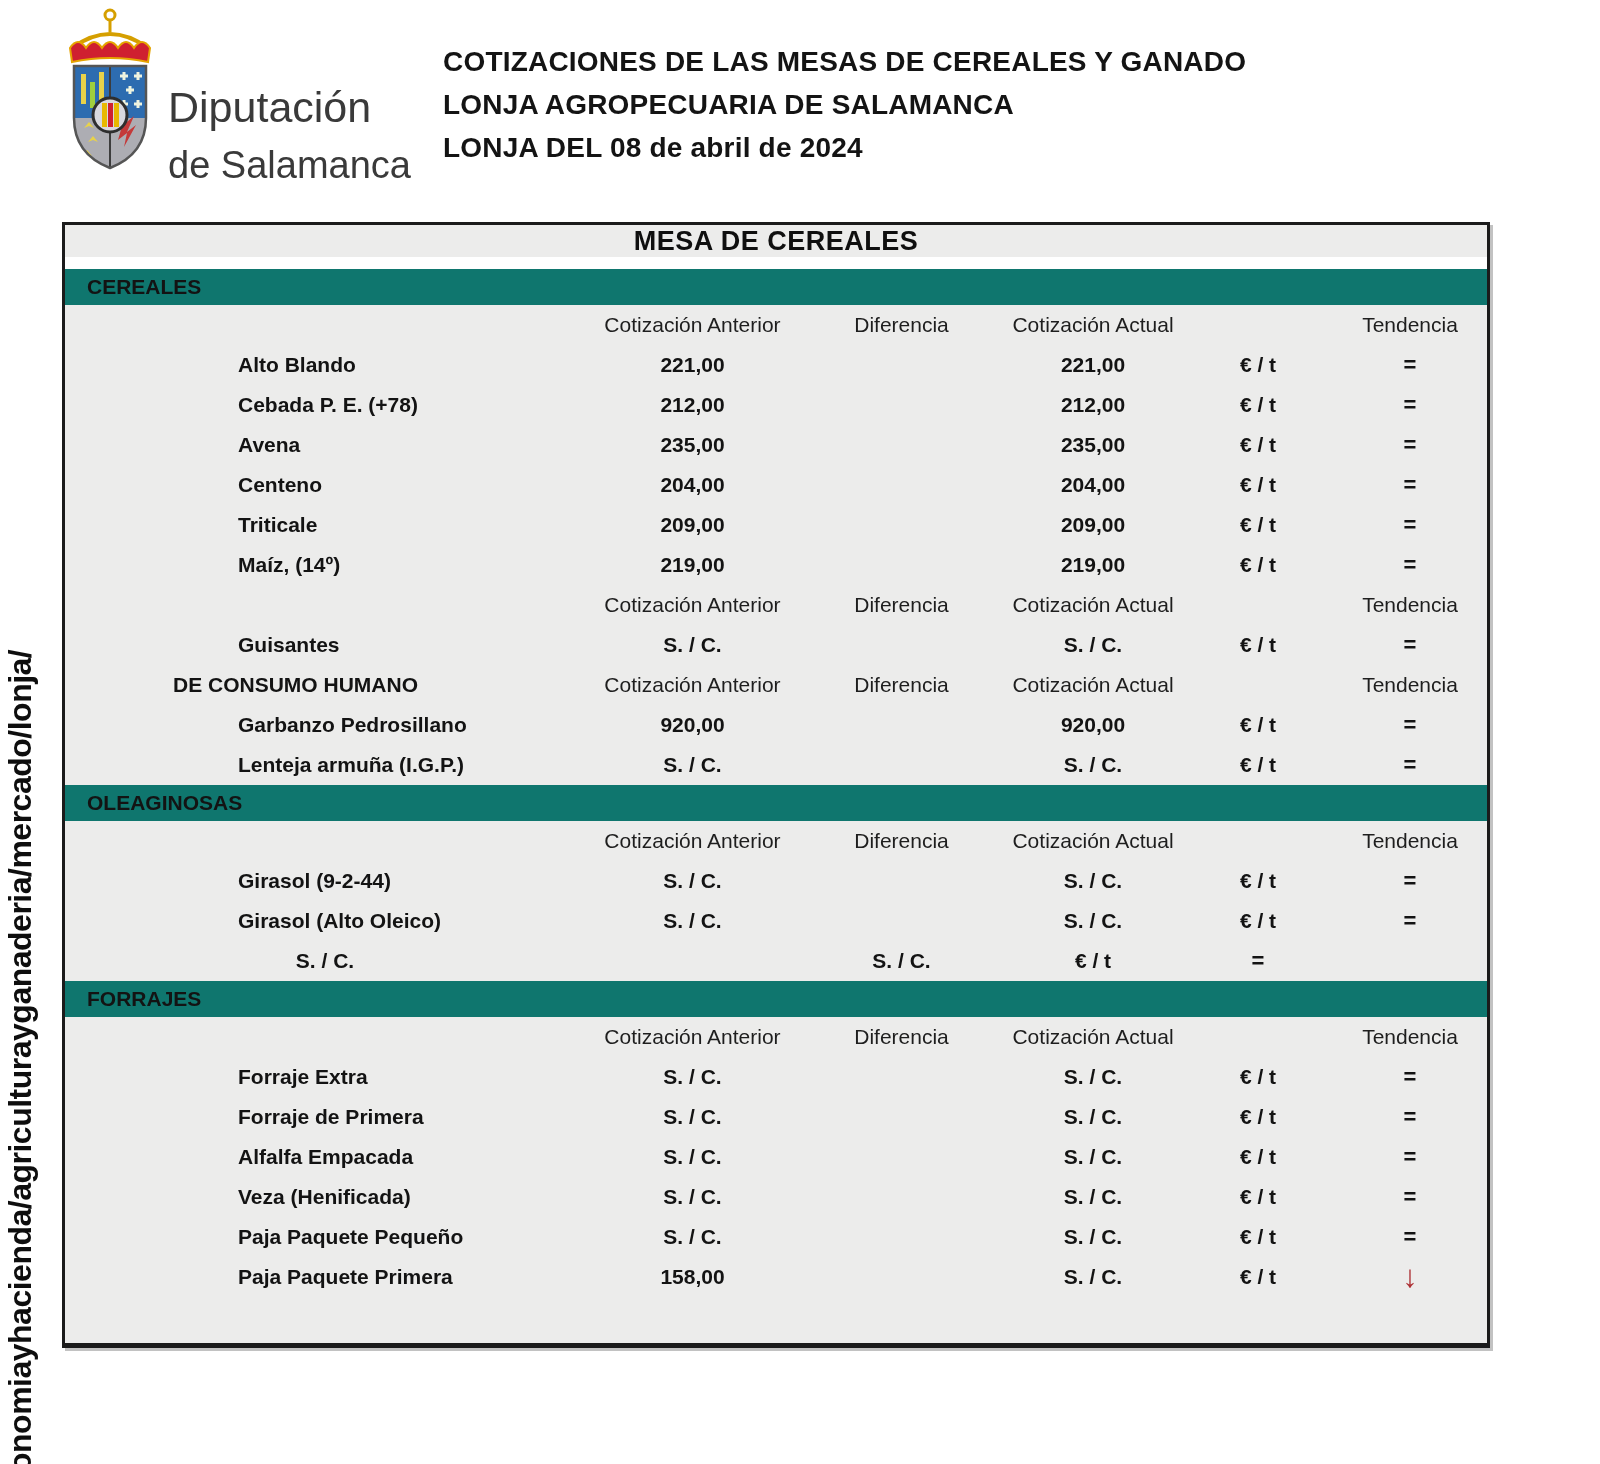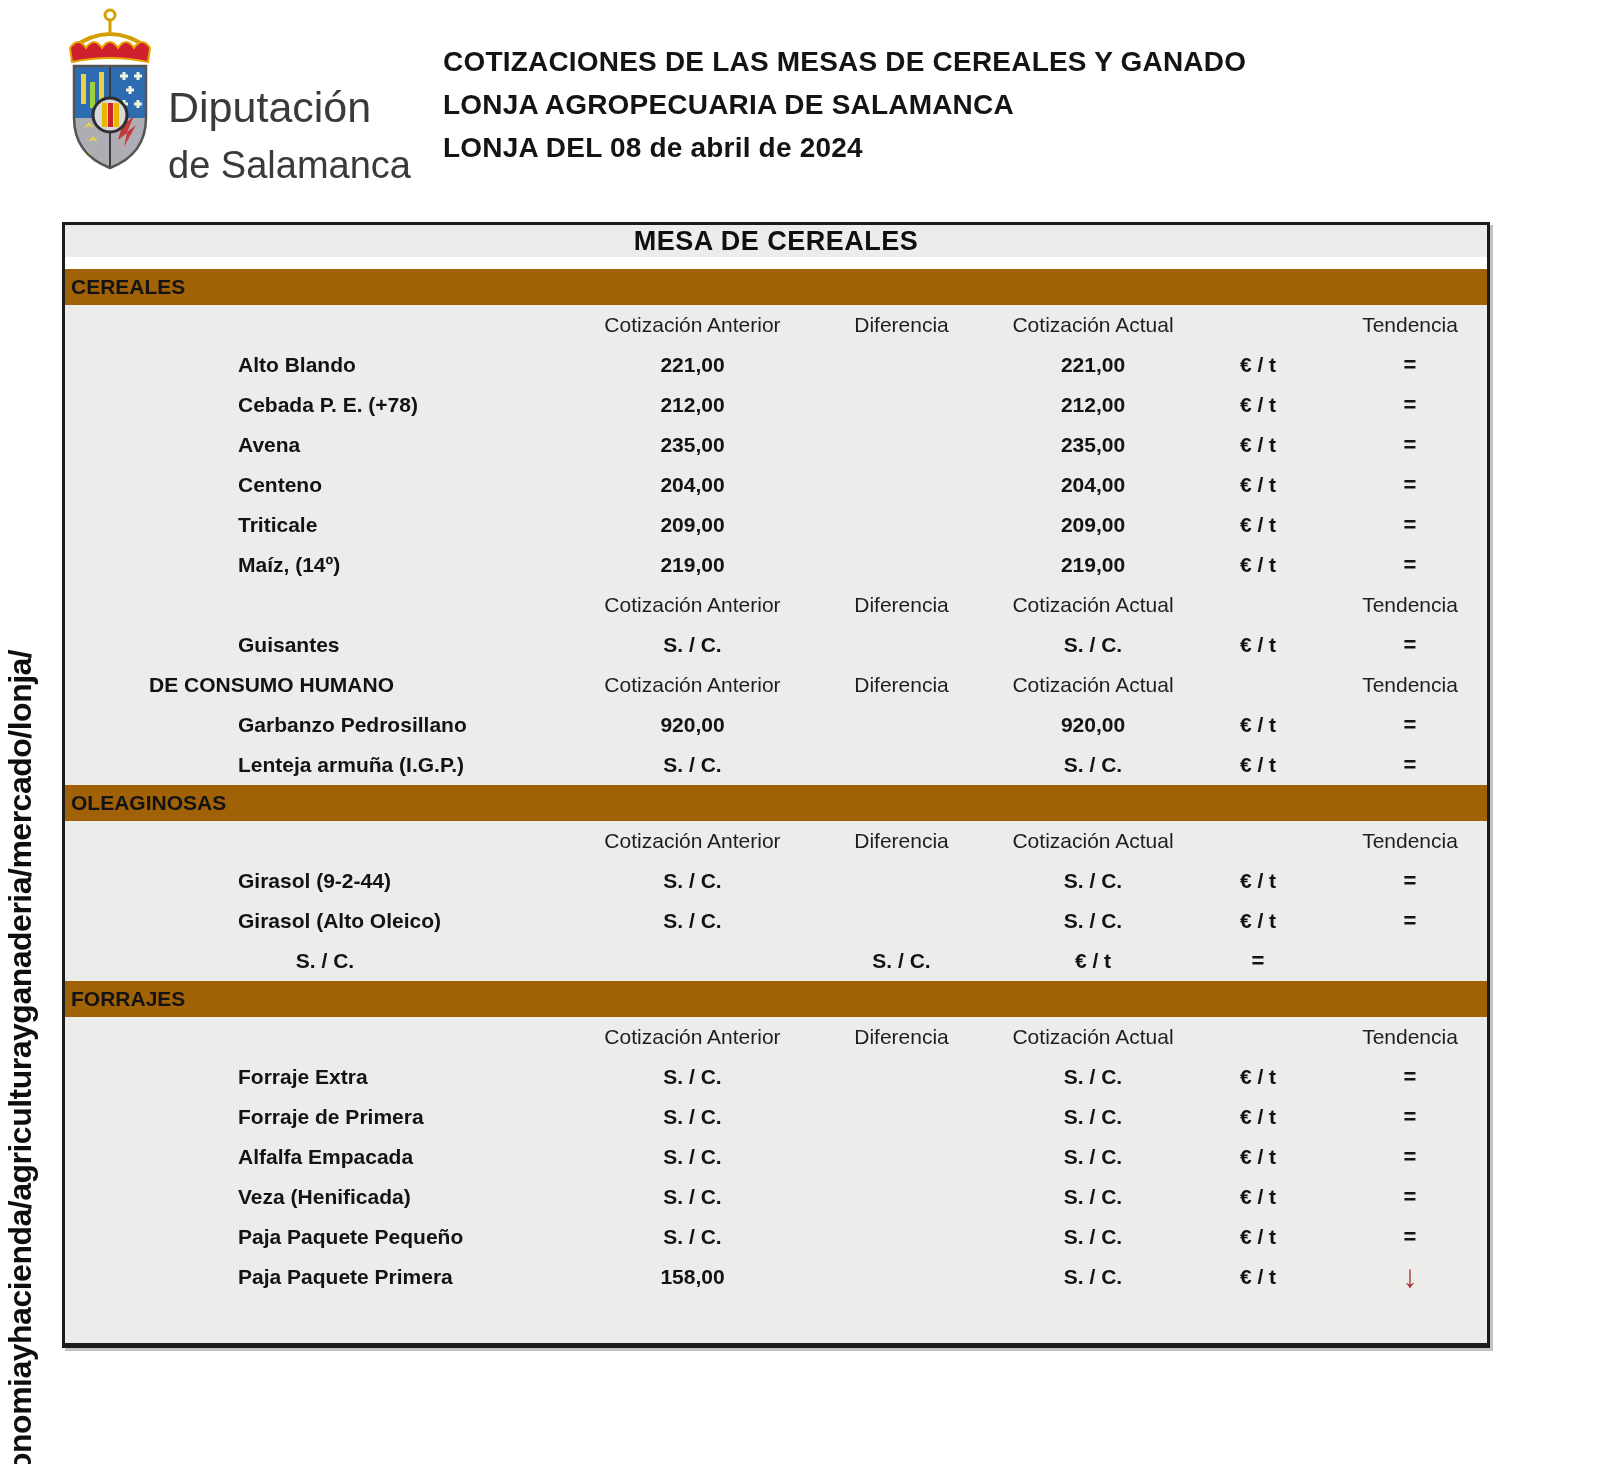--- a/index.html
+++ b/index.html
@@ -30,30 +30,30 @@
     position:absolute;left:62px;top:222px;width:1422px;
     border:3px solid #1b1b1b;border-bottom-width:5px;background:#fff;
     box-shadow:3px 3px 0 #c2c2c2;
   }
   .t-title{
     height:32px;background:#ececeb;display:flex;align-items:center;justify-content:center;
     font-size:27px;font-weight:700;letter-spacing:0.5px;color:#0f0f0f;
   }
   .t-gap{height:12px;background:#fff;}
   .band{
-    height:36px;background:#a16207;display:flex;align-items:center;
-    padding-left:6px;font-weight:700;font-size:21px;color:#131313;
+    height:36px;background:#0f766e;display:flex;align-items:center;
+    padding-left:22px;font-weight:700;font-size:21px;color:#131313;
   }
   .t-row{
     display:grid;grid-template-columns:520px 215px 203px 180px 150px auto;
     height:40px;align-items:center;background:#ececeb;font-size:21px;color:#131313;
   }
   .c{text-align:center;}
   .p{text-align:left;padding-left:173px;font-weight:700;}
-  .subhead{text-align:left;padding-left:84px;font-weight:700;}
+  .subhead{text-align:left;padding-left:108px;font-weight:700;}
   .hcell{font-weight:400;color:#1e1e1e;}
   .val{font-weight:700;}
   .unit{font-weight:700;}
   .trend{font-weight:700;font-size:22px;}
   .trend.down{color:#ad2f33;font-size:31px;font-weight:400;line-height:30px;}
   .t-fill{height:46px;background:#ececeb;}
 </style>
 </head>
 <body>
 

